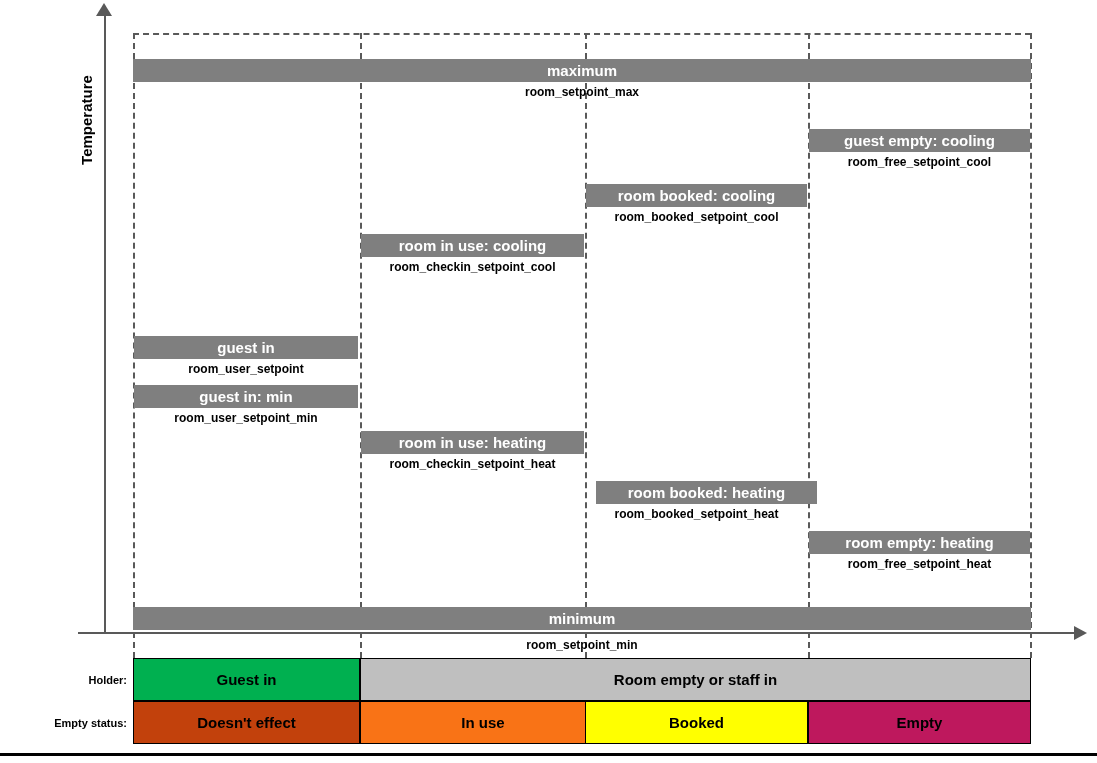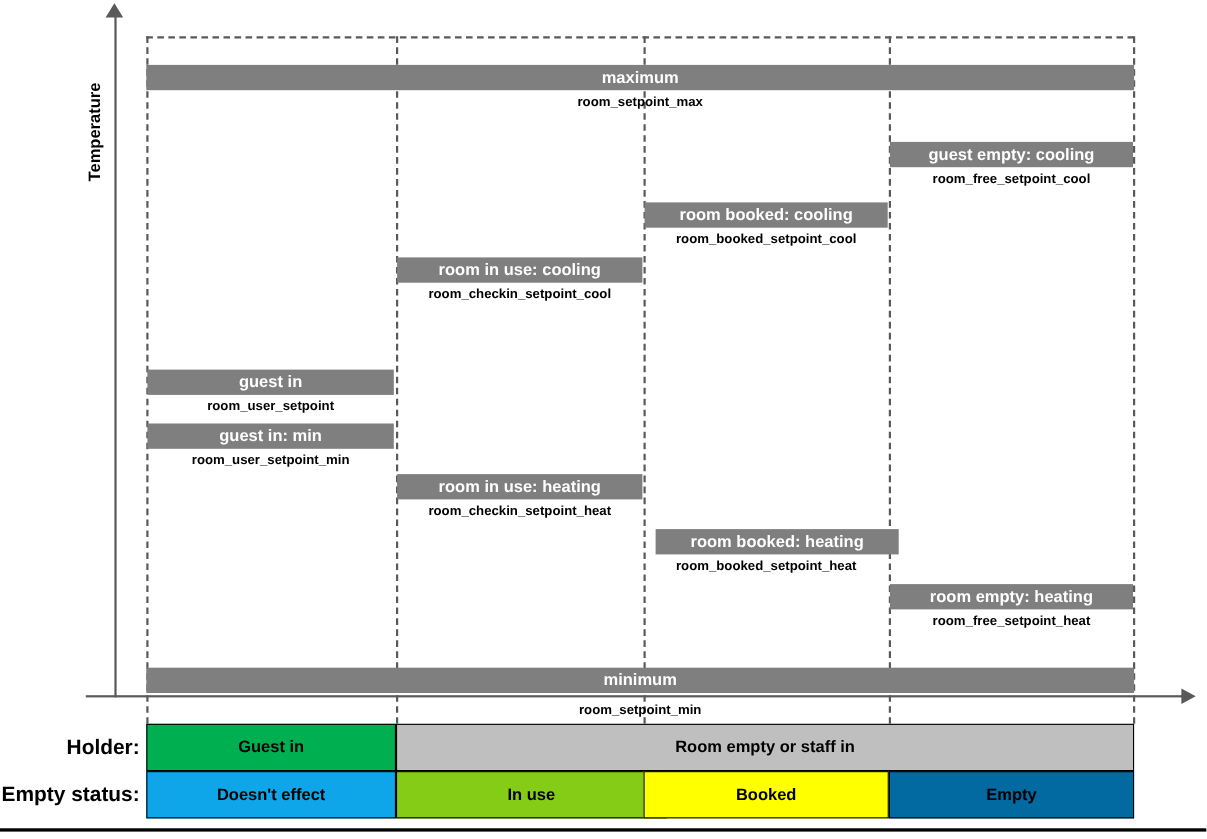--- a/index.html
+++ b/index.html
@@ -40,30 +40,30 @@
   .bar-inuse-heat{left:361px;top:431px;width:223px} .sub-inuse-heat{left:361px;top:456px;width:223px}
 
   .bar-booked-cool{left:586px;top:184px;width:221px} .sub-booked-cool{left:586px;top:209px;width:221px}
   .bar-booked-heat{left:596px;top:481px;width:221px} .sub-booked-heat{left:586px;top:506px;width:221px}
 
   .bar-empty-cool{left:809px;top:129px;width:221px}  .sub-empty-cool{left:809px;top:154px;width:221px}
   .bar-empty-heat{left:809px;top:531px;width:221px}  .sub-empty-heat{left:809px;top:556px;width:221px}
 
   
   .t-label { position:absolute; left:0; width:127px; height:43px; display:flex; align-items:center;
-             justify-content:flex-end; font-weight:bold; font-size:19px; color:#000; }
+             justify-content:flex-end; font-weight:bold; font-size:11px; color:#000; }
   .lbl-holder{top:658px} .lbl-status{top:701px}
   .t-cell { position:absolute; height:43px; border:1px solid #000; display:flex; align-items:center;
             justify-content:center; font-weight:bold; font-size:15px; color:#000; }
   .c-guest   {left:133px; top:658px; width:227px; background:#00b050;}
   .c-staff   {left:360px; top:658px; width:671px; background:#bfbfbf;}
-  .c-noeffect{left:133px; top:701px; width:227px; background:#0ea5e9;}
-  .c-inuse   {left:360px; top:701px; width:246px; background:#84cc16;}
+  .c-noeffect{left:133px; top:701px; width:227px; background:#c2410c;}
+  .c-inuse   {left:360px; top:701px; width:246px; background:#f97316;}
   .c-booked  {left:585px; top:701px; width:223px; background:#ffff00;}
-  .c-empty   {left:808px; top:701px; width:223px; background:#0369a1;}
+  .c-empty   {left:808px; top:701px; width:223px; background:#be185d;}
 
   .bottom-rule { position:absolute; left:0; top:753px; width:1097px; height:3px; background:#000; }
 </style>
 </head>
 <body>
 
 <div class="canvas">
 
   <div class="y-axis-line"></div>
   <div class="y-axis-arrow"></div>

